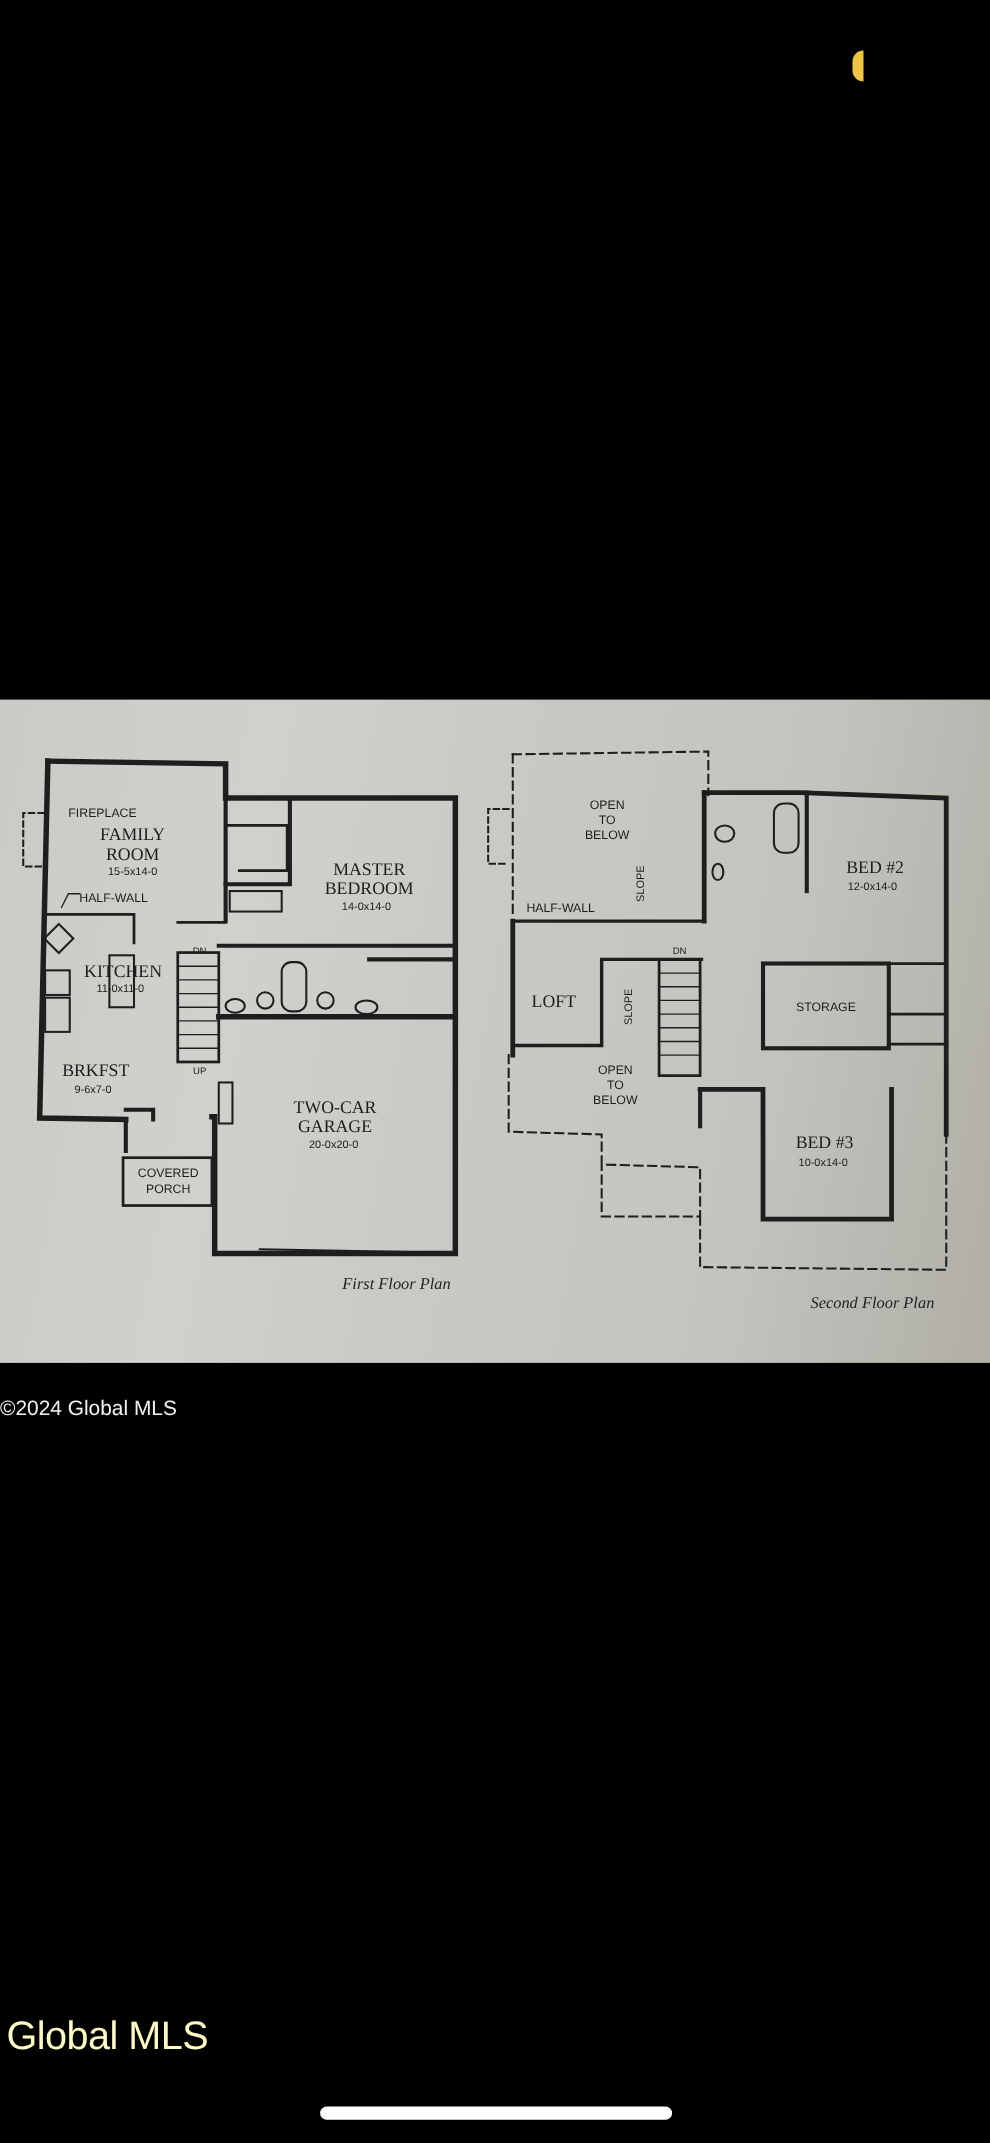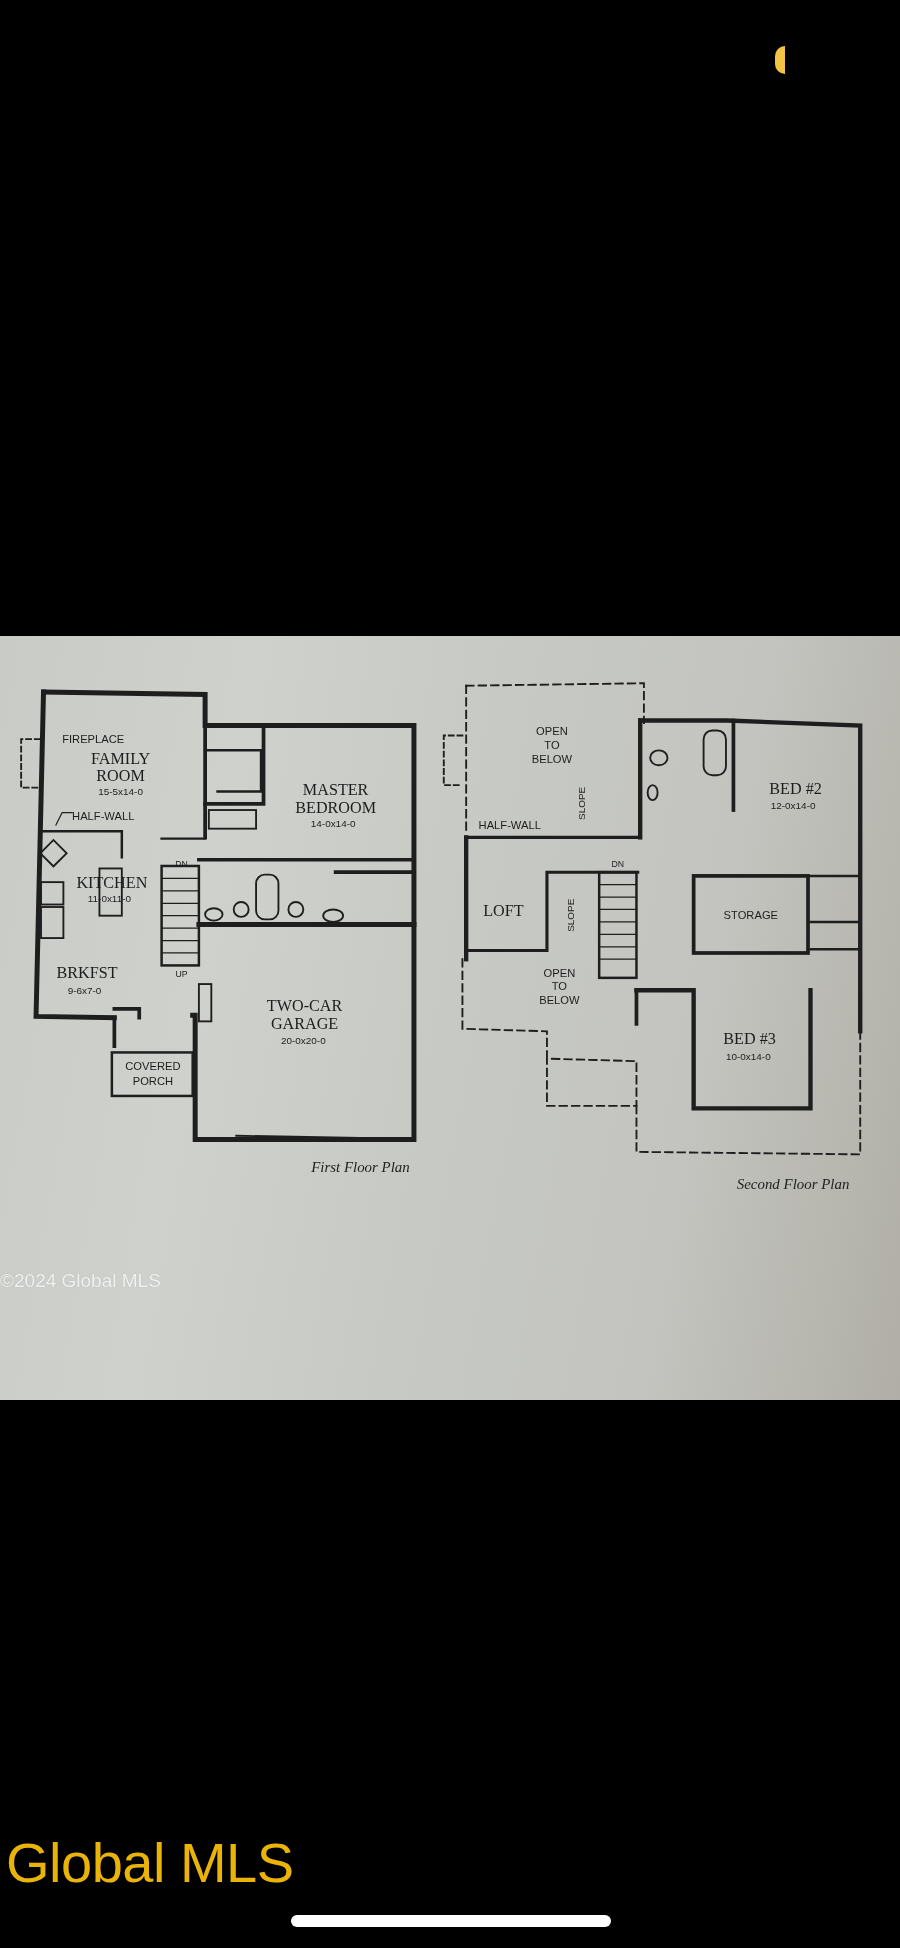--- a/index.html
+++ b/index.html
@@ -5,34 +5,34 @@
   html, body { margin:0; padding:0; }
   body {
     width:900px; height:1948px; background:#000; position:relative; overflow:hidden;
     font-family:"Liberation Sans", sans-serif;
   }
   .status-indicator {
     position:absolute; left:775px; top:46px; width:10px; height:28px;
     background:#f2c443; border-radius:10px 0 0 10px;
   }
   .photo {
-    position:absolute; left:0; top:636px; width:900px; height:764px;
+    position:absolute; left:0; top:636px; width:900px; height:603px;
     background: linear-gradient(100deg, #c9cbc6 0%, #cfd1cc 25%, #c7c9c4 50%, #c3c4bf 75%, #b0aea6 100%);
     overflow:hidden;
   }
   .photo svg { position:absolute; left:0; top:0; width:900px; height:675px; }
   .plan-text { font-family:"Liberation Sans", sans-serif; fill:#1d1d1d; }
   .plan-serif { font-family:"Liberation Serif", serif; fill:#1d1d1d; }
   .plan-italic { font-family:"Liberation Serif", serif; font-style:italic; fill:#222; }
   .watermark {
     position:absolute; left:0; top:1270px; color:#f2f2f2; font-size:19px;
     letter-spacing:0px; text-shadow:0 0 1px rgba(0,0,0,0.2);
   }
   .brand {
-    position:absolute; left:6px; top:1830px; color:#eab308; font-size:56px; font-weight:400;
+    position:absolute; left:6px; top:1830px; color:#fef9c3; font-size:36px; font-weight:400;
     letter-spacing:-0.5px;
   }
   .home-indicator {
     position:absolute; left:291px; top:1915px; width:320px; height:12px;
     background:#fff; border-radius:6px;
   }
 </style>
 </head>
 <body>
 

